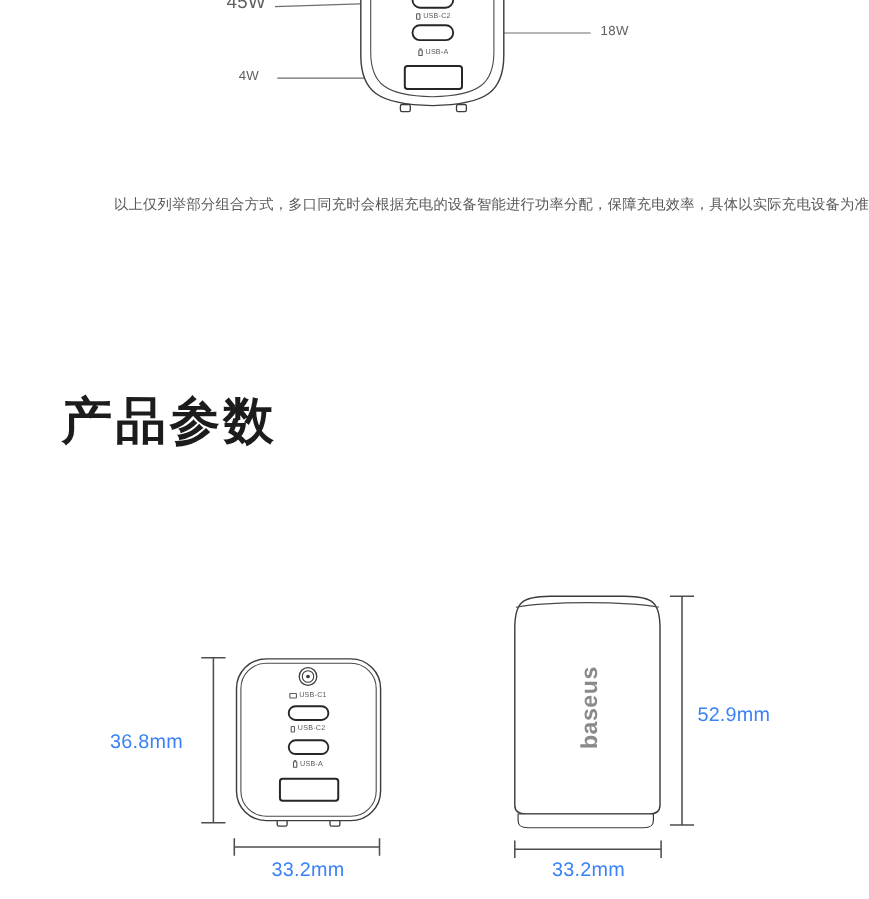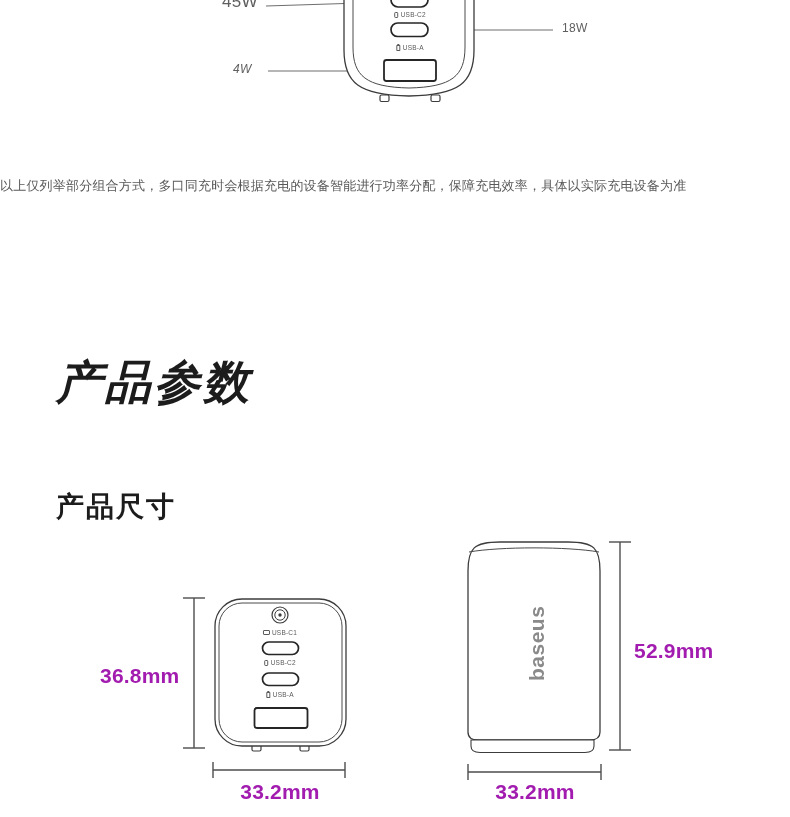--- a/index.html
+++ b/index.html
@@ -21,93 +21,91 @@
     color:#5a5a5a; font-size:6.5px; letter-spacing:0.2px; white-space:nowrap;
     transform:translateX(-50%);
   }
   .ic-phone { width:4px; height:6px; border:1px solid #5a5a5a; border-radius:1.2px; display:inline-block; }
   .ic-laptop { width:6.5px; height:4.5px; border:1px solid #5a5a5a; border-radius:1px; display:inline-block; }
   .ic-batt { width:4px; height:6px; border:1px solid #5a5a5a; border-radius:0.8px; display:inline-block; position:relative; }
   .ic-batt::before { content:""; position:absolute; width:2px; height:1.2px; background:#5a5a5a; top:-2px; left:50%; transform:translateX(-50%); }
 
   
   .disclaimer {
-    position:absolute; top:177px; left:0; width:790px; text-align:left;
+    position:absolute; top:177px; left:0; width:790px; text-align:right;
     color:#595959; font-size:13px; letter-spacing:0.2px; white-space:nowrap;
   }
   .h-params {
     position:absolute; left:56px; top:355px; color:#1c1c1c;
-    font-size:46px; font-weight:800; letter-spacing:3px; line-height:1.2;font-style:italic;
+    font-size:46px; font-weight:800; letter-spacing:3px; line-height:1.2;
   }
   .h-size {
     position:absolute; left:56px; top:490px; color:#1c1c1c;
     font-size:28px; font-weight:800; letter-spacing:2px; line-height:1.2;
   }
 
   
   .dim-label {
-    position:absolute; color:#a21caf; font-size:21px; letter-spacing:0.2px;
+    position:absolute; color:#3b82f6; font-size:18px; letter-spacing:0.2px;
     white-space:nowrap;
-    font-weight:bold;
   }
   .dim-label.center { transform:translateX(-50%); }
   .front-port-tag {
     position:absolute; display:flex; align-items:center; gap:2.5px;
     color:#5a5a5a; font-size:6.5px; letter-spacing:0.2px; white-space:nowrap;
     transform:translateX(-50%);
   }
   .brand-vertical {
     position:absolute; left:501px; top:634px; width:72px; height:22px;
     transform:rotate(-90deg); transform-origin:center;
     color:#8a8a8a; font-size:21px; font-weight:bold; letter-spacing:0.5px;
     text-align:center; line-height:22px;
   }
   svg { display:block; }
 </style>
 </head>
 <body>
 
 <div class="page">
 
-  <div class="abs" style="left:16px;top:0;width:658px;height:112px;">
+  <div class="abs" style="left:0;top:0;width:658px;height:112px;">
     <svg width="790" height="112" viewBox="0 0 790 112">
 
       <path d="M250,6 L376,2" stroke="#6e6e6e" stroke-width="1.1" fill="none"></path>
       <path d="M413,30 H537" stroke="#6e6e6e" stroke-width="1.1" fill="none"></path>
       <path d="M252,71 H367" stroke="#6e6e6e" stroke-width="1.1" fill="none"></path>
 
       <path d="M328,0 V50 C328,83 343,95 393,96 C443,95 458,83 458,50 V0" stroke="#3c3c3c" stroke-width="1.3" fill="#ffffff"></path>
       <path d="M337,0 V47 C337,76 350,87 393,88 C436,87 449,76 449,47 V0" stroke="#4a4a4a" stroke-width="1" fill="none"></path>
 
       <rect x="364" y="95" width="9" height="6.5" rx="1.5" fill="#ffffff" stroke="#3c3c3c" stroke-width="1.2"></rect>
       <rect x="415" y="95" width="9" height="6.5" rx="1.5" fill="#ffffff" stroke="#3c3c3c" stroke-width="1.2"></rect>
 
       <rect x="375" y="-8" width="37" height="15" rx="7" fill="#ffffff" stroke="#262626" stroke-width="1.7"></rect>
       <rect x="375" y="23" width="37" height="13.5" rx="6.7" fill="#ffffff" stroke="#262626" stroke-width="1.7"></rect>
       <rect x="368" y="60" width="52" height="21" rx="2.5" fill="#ffffff" stroke="#262626" stroke-width="1.8"></rect>
     </svg>
 
     <span class="power-label big" style="left:206px;top:-8px;">45W</span>
     <span class="power-label" style="left:546px;top:21px;">18W</span>
-    <span class="power-label" style="left:217px;top:62px;font-style:italic;">4W</span>
+    <span class="power-label" style="left:217px;top:62px;">4W</span>
 
     <span class="port-tag" style="left:394px;top:11px;">
       <i class="ic-phone"></i>
       <span>USB-C2</span>
     </span>
     <span class="port-tag" style="left:394px;top:44px;">
       <i class="ic-batt"></i>
       <span>USB-A</span>
     </span>
   </div>
 
   <div class="disclaimer">以上仅列举部分组合方式，多口同充时会根据充电的设备智能进行功率分配，保障充电效率，具体以实际充电设备为准</div>
 
   <div class="h-params">产品参数</div>
-  <div class="h-size">产品尺寸</div>
 
   <div class="abs" style="left:170px;top:590px;width:210px;height:205px;">
     <svg width="210" height="205" viewBox="0 0 210 205">
 
       <line x1="13" y1="8" x2="35" y2="8" stroke="#4d4d4d" stroke-width="1.4"></line>
       <line x1="24" y1="8" x2="24" y2="158" stroke="#4d4d4d" stroke-width="1.4"></line>
       <line x1="13" y1="158" x2="35" y2="158" stroke="#4d4d4d" stroke-width="1.4"></line>
 
       <rect x="82" y="154" width="9" height="7" rx="1.5" fill="#ffffff" stroke="#3c3c3c" stroke-width="1.2"></rect>
       <rect x="130" y="154" width="9" height="7" rx="1.5" fill="#ffffff" stroke="#3c3c3c" stroke-width="1.2"></rect>

